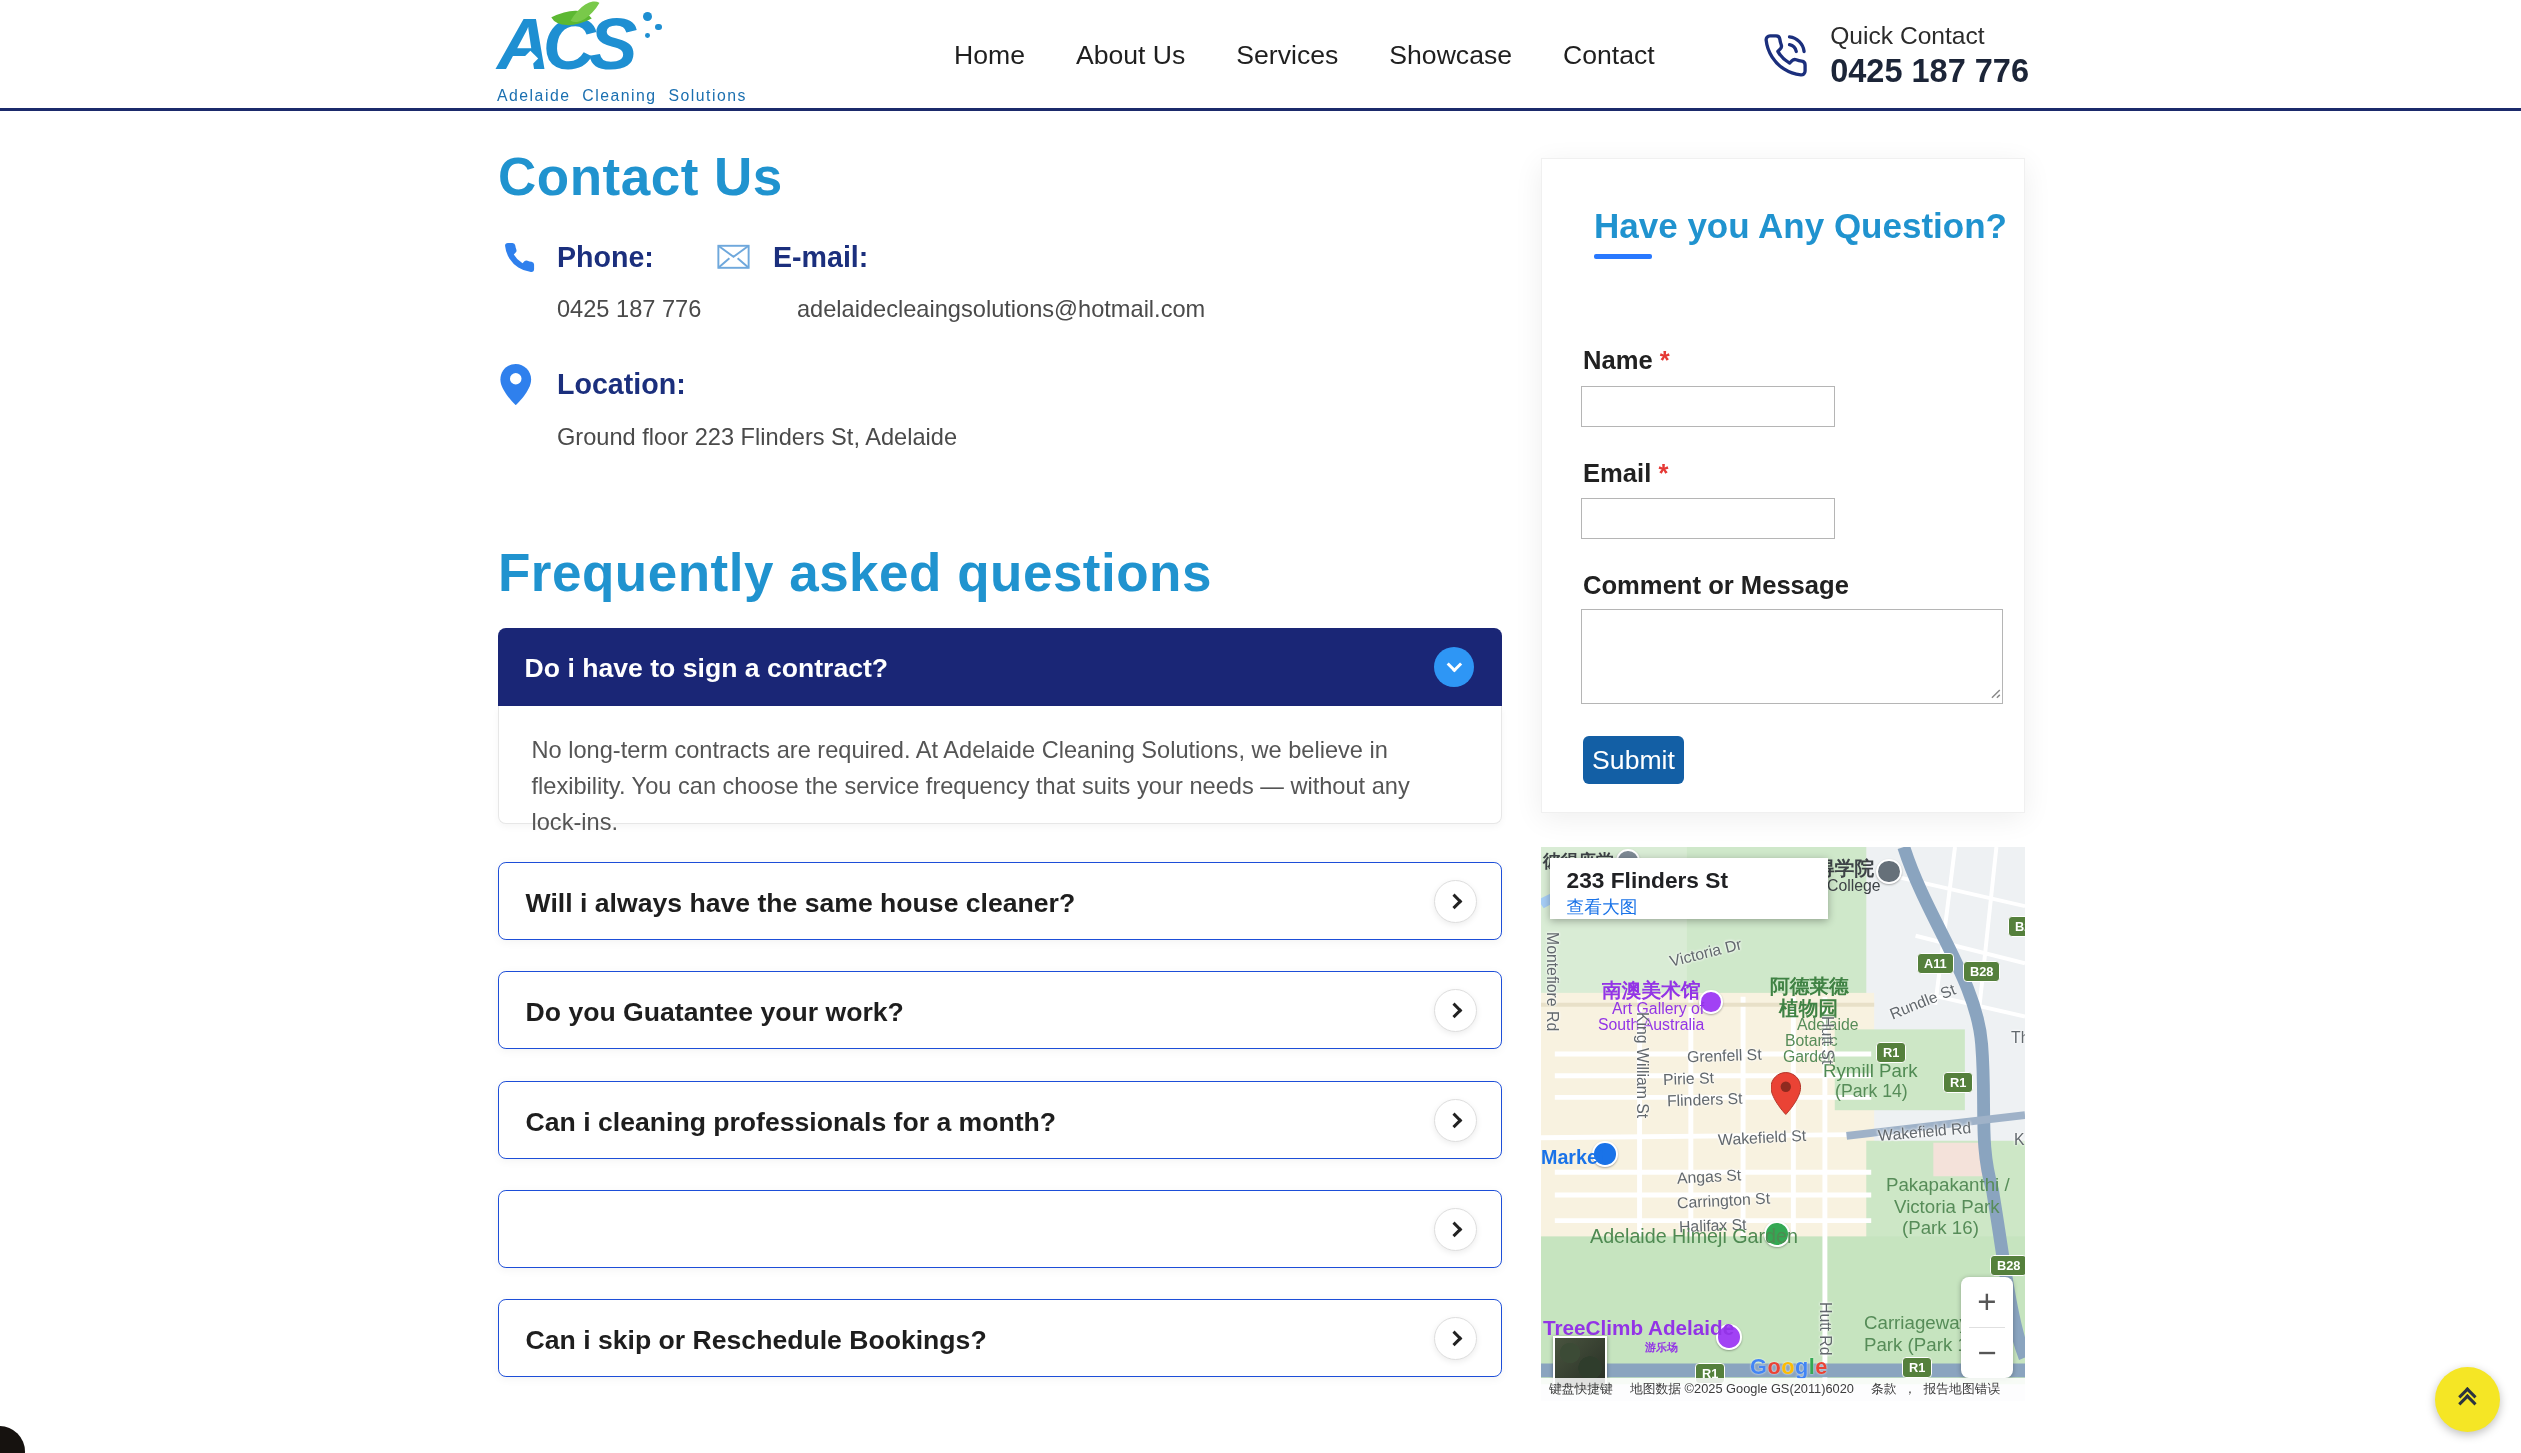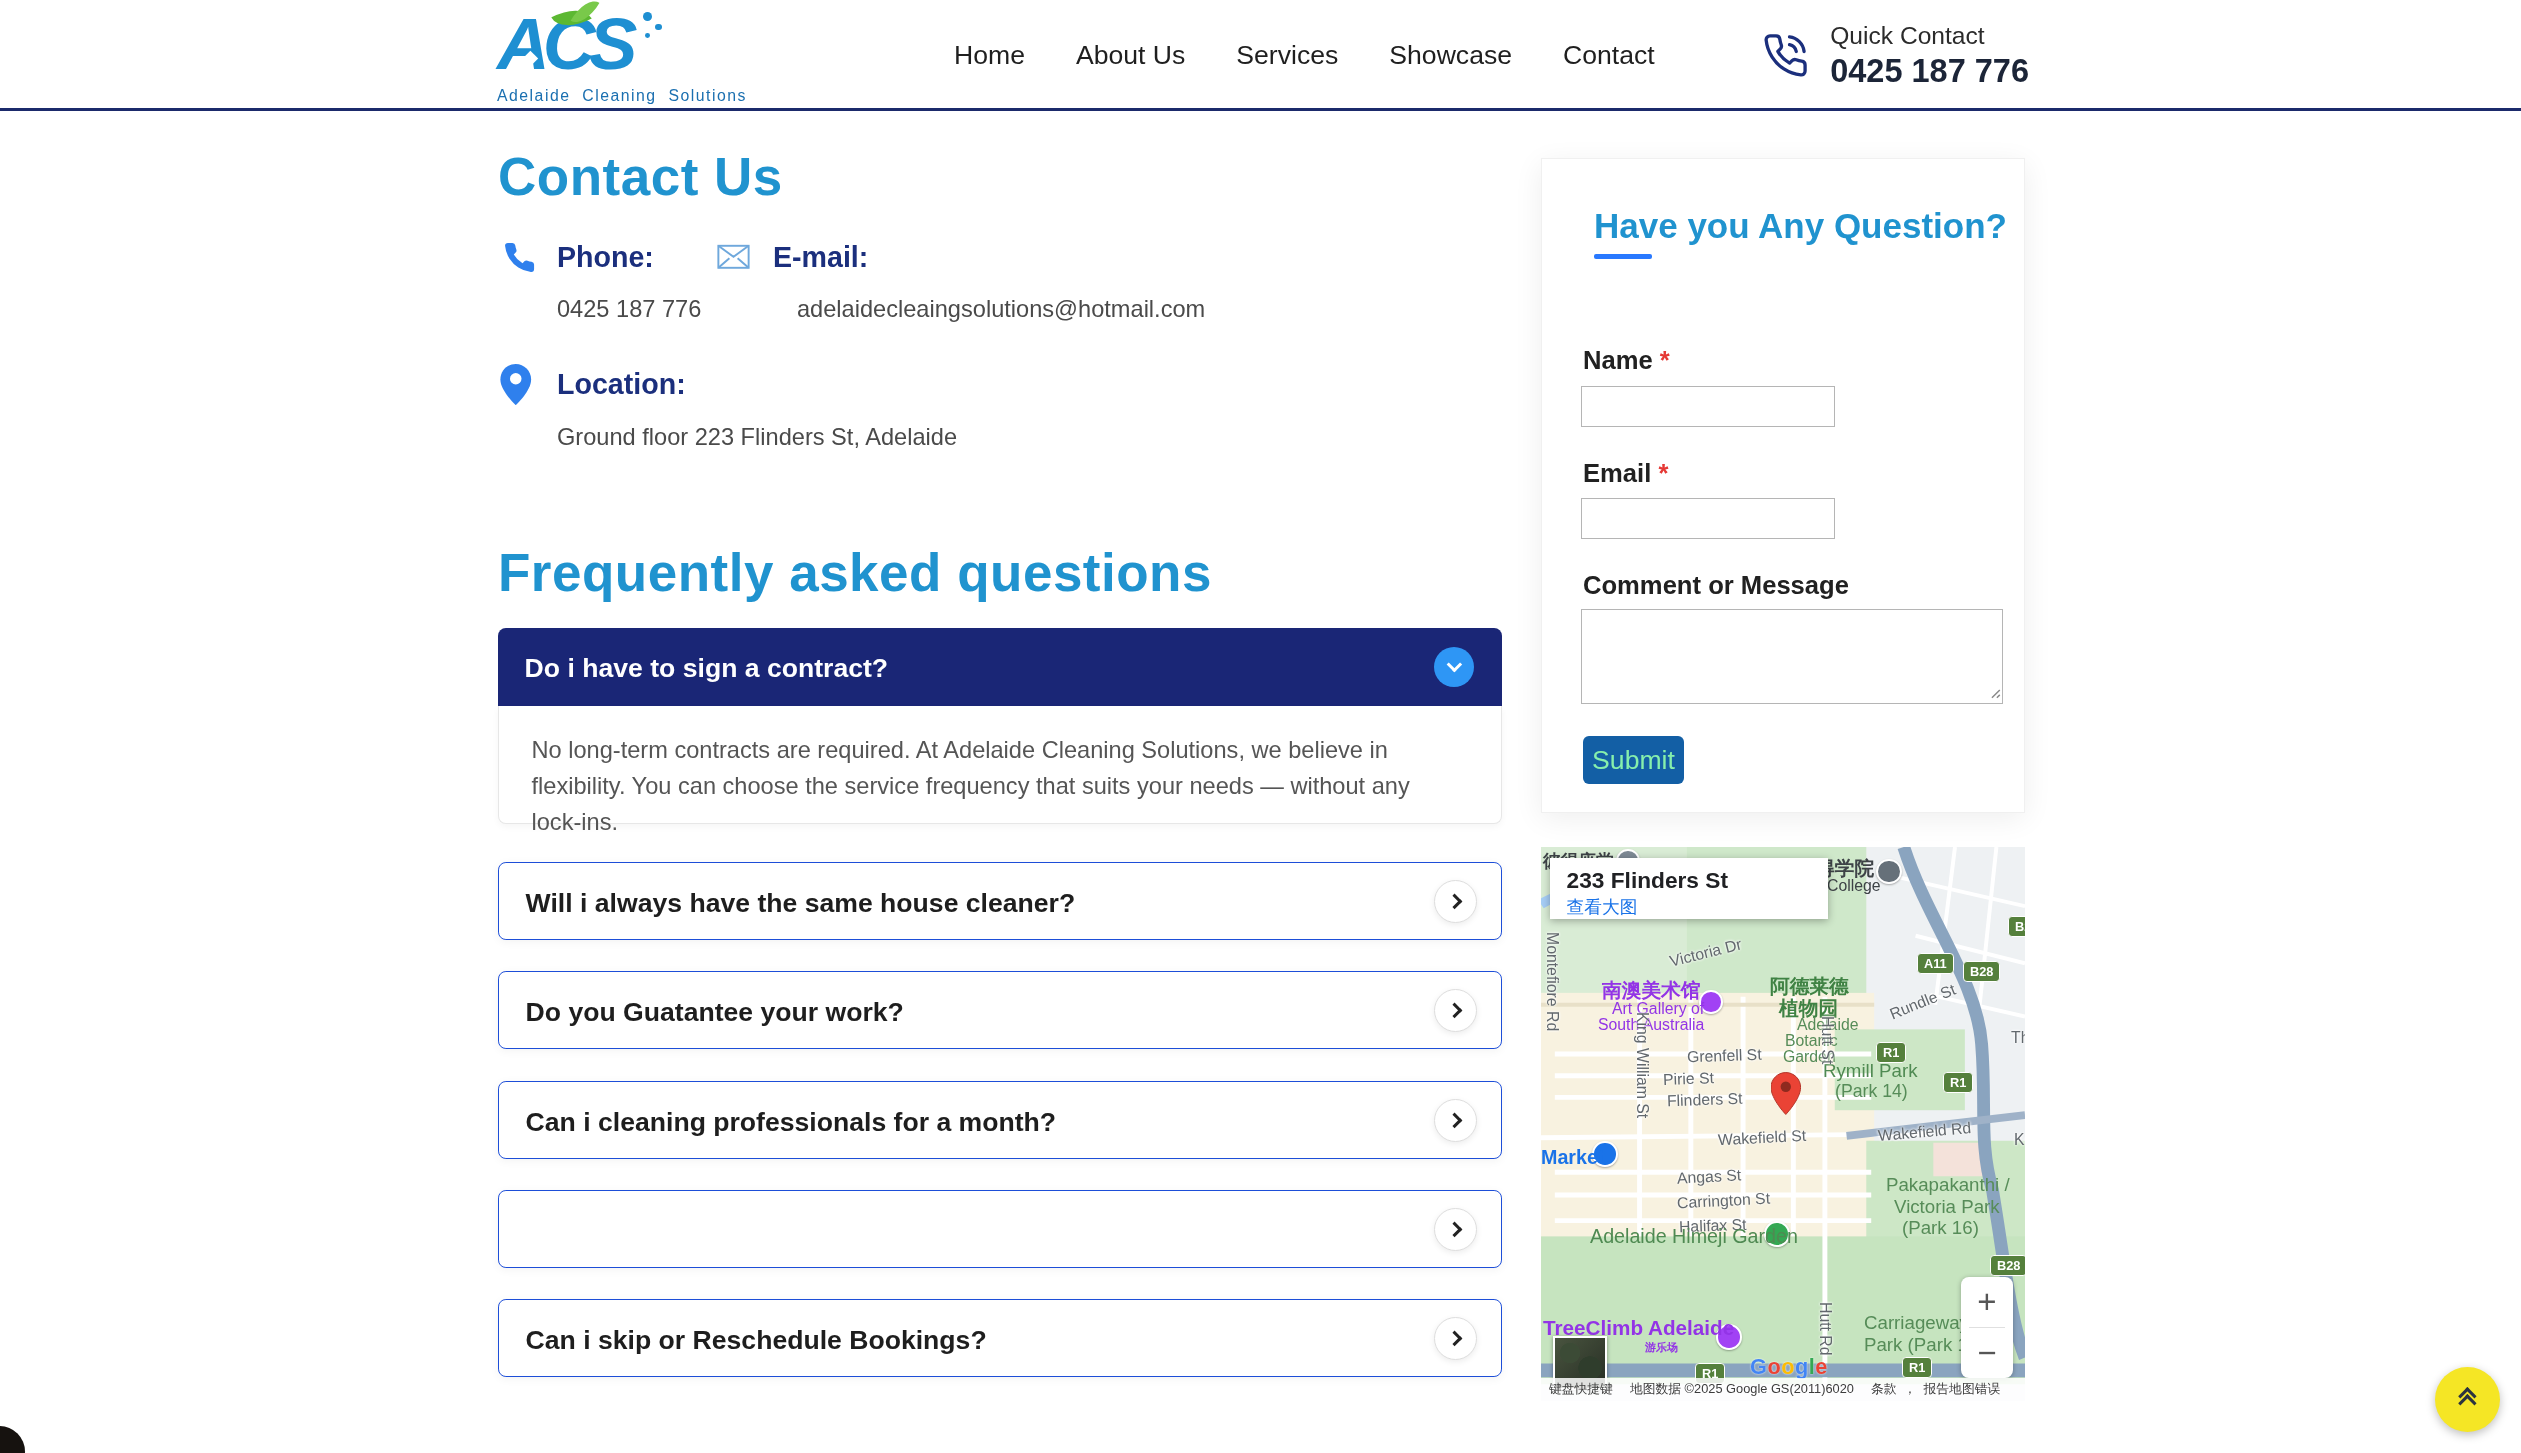--- a/index.html
+++ b/index.html
@@ -51,21 +51,21 @@
   .chev.up { border-color:#2b3340; transform:rotate(-135deg); }
 
   
   .form-card { position:absolute; left:1541px; top:158px; width:484px; height:655px; background:#fff; border:1px solid #f0f0f0; box-shadow:0 5.9px 27.6px rgba(0,0,0,.07); }
   .form-title { position:absolute; left:52px; top:47px; font-size:35px; font-weight:700; color:#2093cf; }
   .form-underline { position:absolute; left:52px; top:95px; width:58px; height:4.9px; background:#2979ff; border-radius:2px; }
   .f-label { position:absolute; font-size:25.6px; font-weight:700; color:#212121; }
   .req { color:#e53935; font-weight:700; }
   .f-input { position:absolute; width:254px; height:41px; border:1px solid #b5b5b5; background:#fff; font-size:23.6px; padding:0 9.9px; color:#222; }
   .f-textarea { position:absolute; width:422px; height:95px; border:1px solid #b5b5b5; background:#fff; font-size:23.6px; padding:5.9px 9.9px; color:#222; resize:none; }
-  .submit-btn { position:absolute; left:41px; top:577px; width:101px; height:48px; background:#135fa5; color:#86efac; font-size:26.6px; font-weight:500; border:none; border-radius:5.9px; cursor:pointer; font-family:"Liberation Sans",sans-serif; }
+  .submit-btn { position:absolute; left:41px; top:577px; width:101px; height:48px; background:#135fa5; color:#ffffff; font-size:26.6px; font-weight:500; border:none; border-radius:5.9px; cursor:pointer; font-family:"Liberation Sans",sans-serif; }
 
   
   .map { position:absolute; left:1541px; top:847px; width:484px; height:554px; background:#eef0f2; overflow:hidden; cursor:grab; }
   .map svg.roads { position:absolute; left:0; top:0; }
   .map-label { position:absolute; color:#62686d; font-size:15.8px; white-space:nowrap; }
   .map-label.street { text-shadow:0 0 3px #fff,0 0 3px #fff; }
   .map-label.park { color:#568c58; }
   .map-label.park-cn { color:#3f8243; font-weight:700; font-size:19.7px; }
   .map-label.poi-purple { color:#9334e6; font-weight:700; }
   .map-label.poi-dark { color:#3e4347; font-weight:700; font-size:17.7px; }

